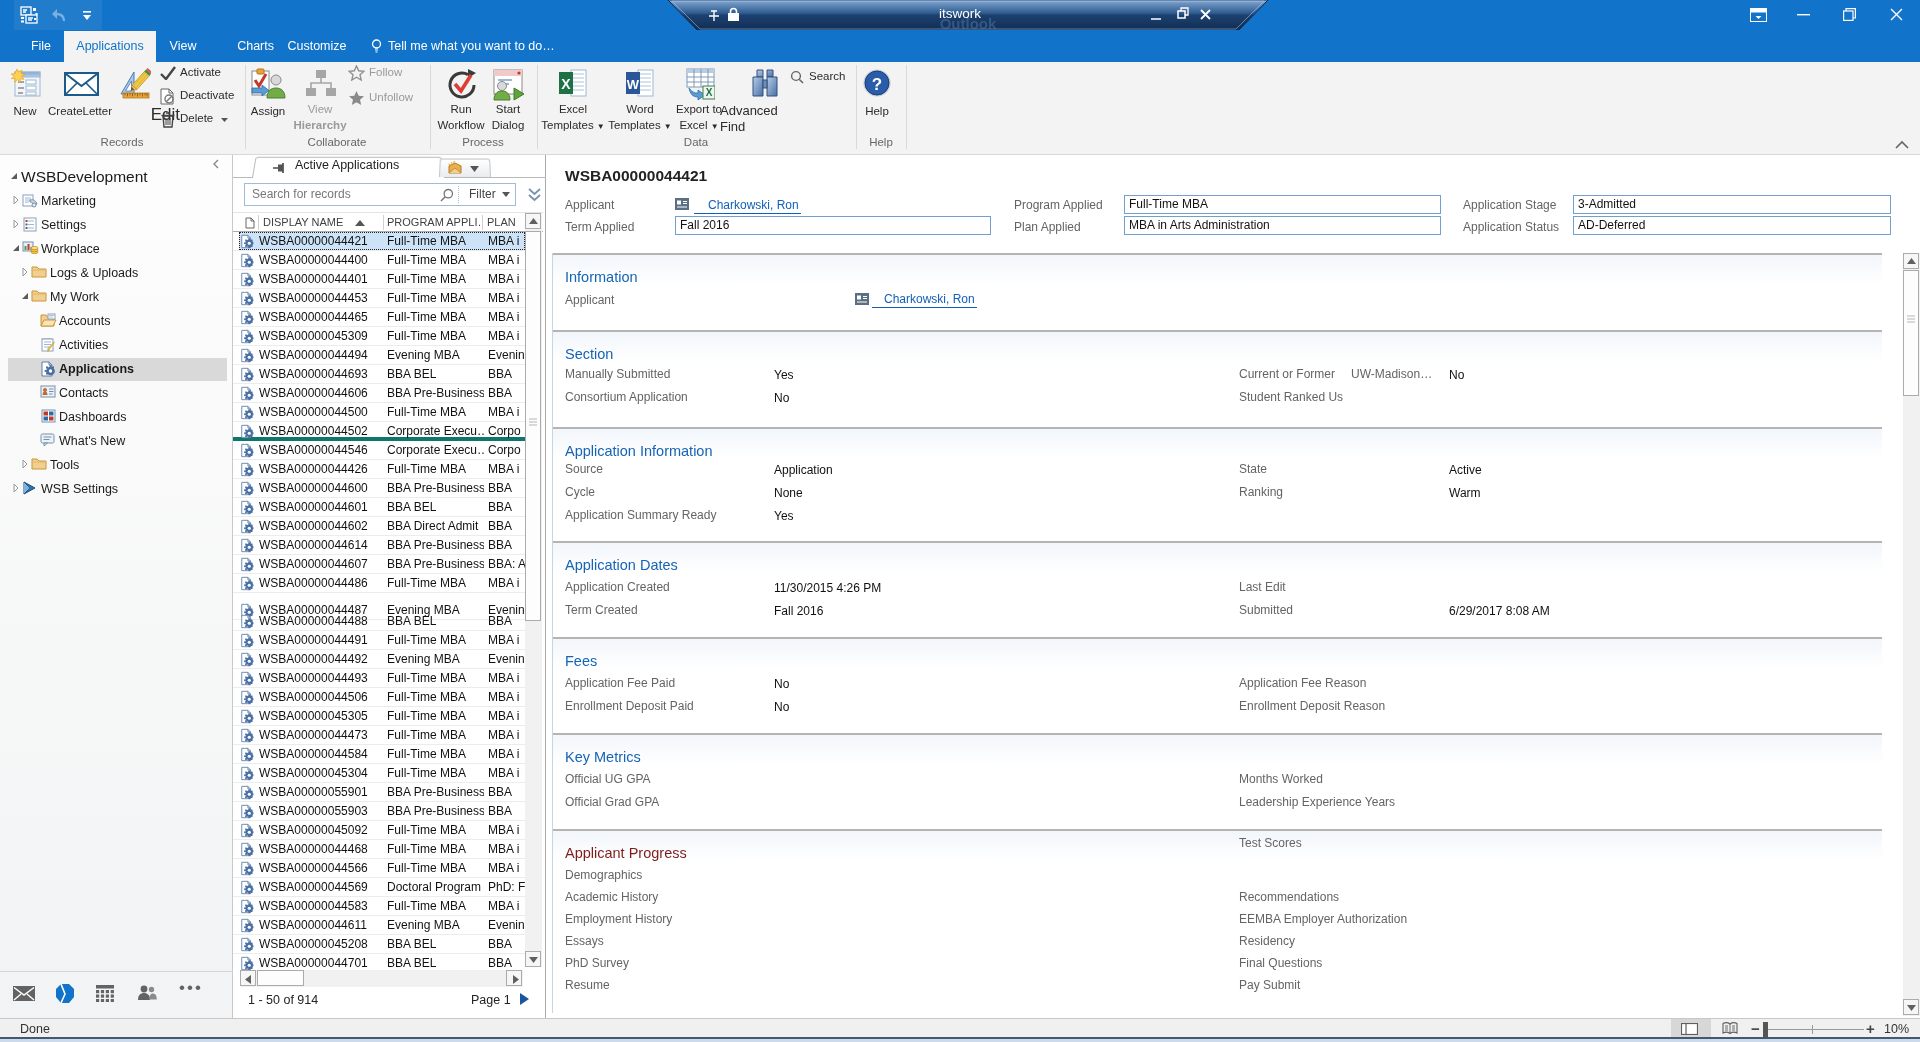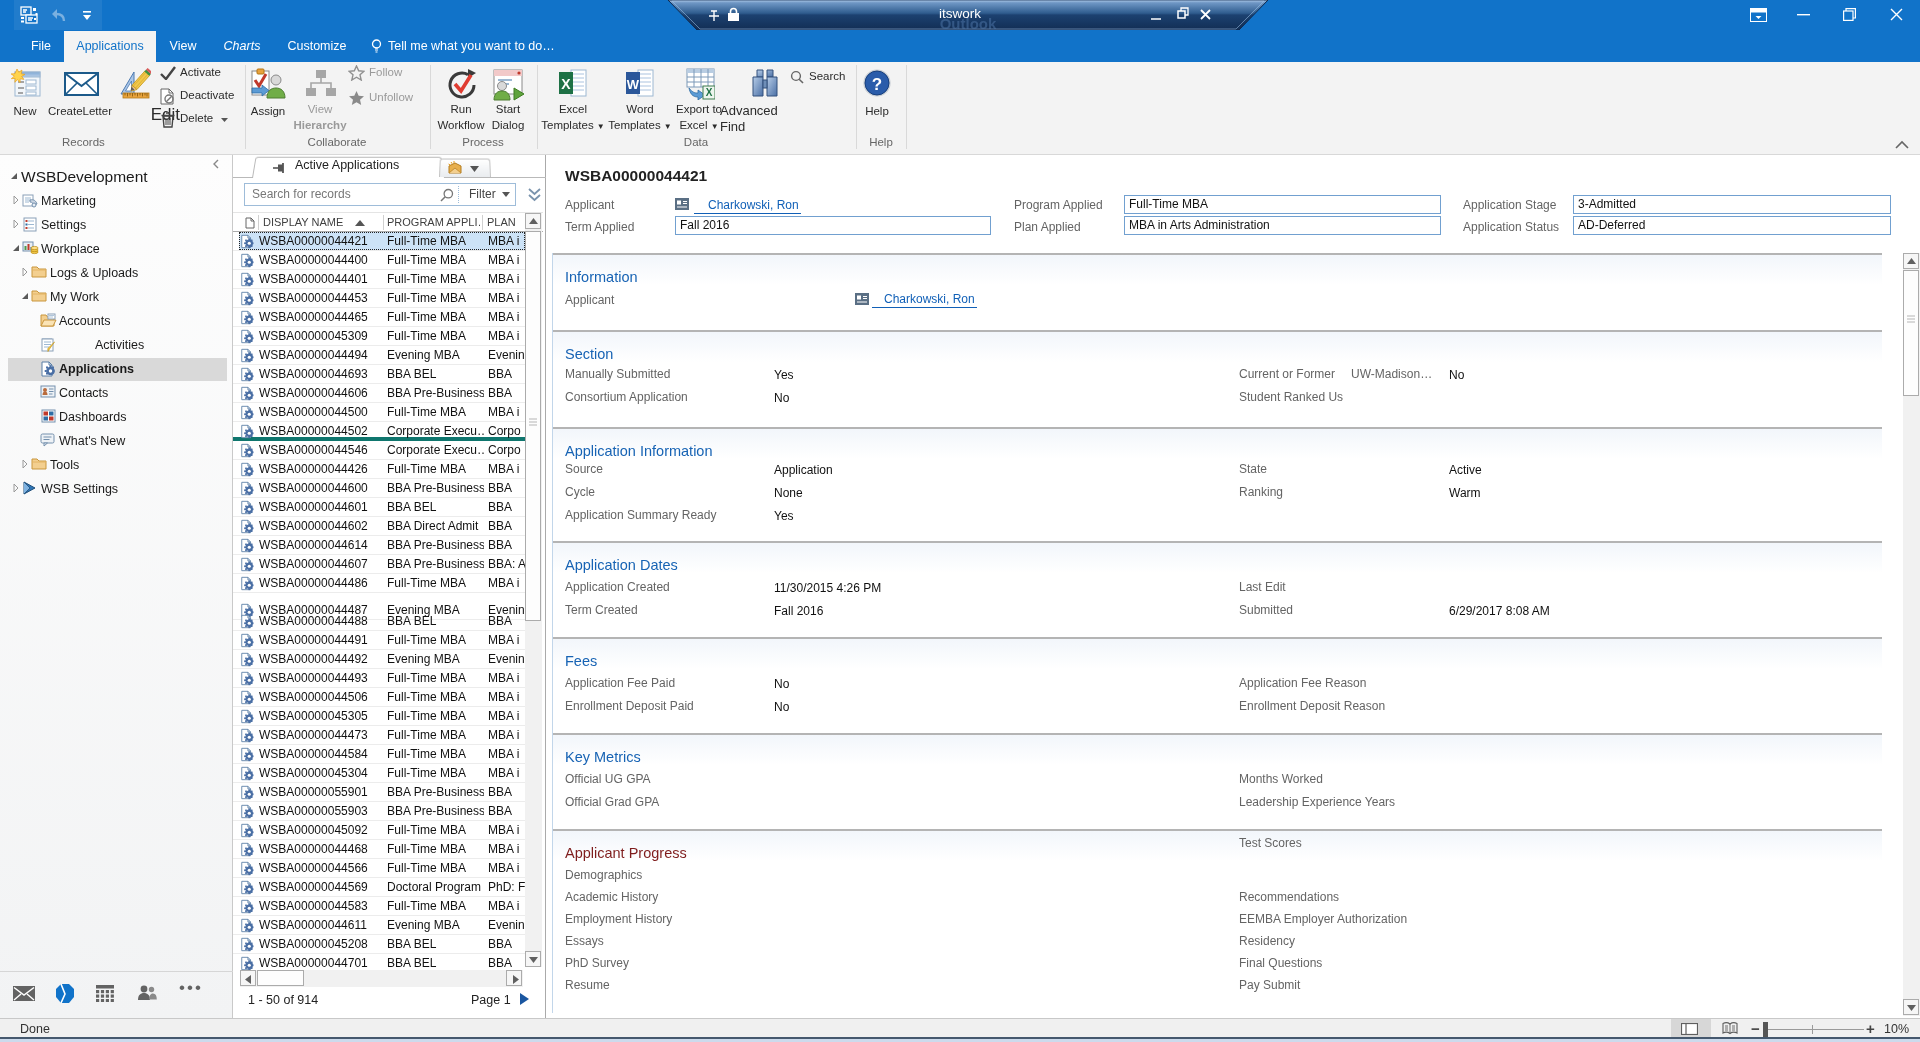--- a/index.html
+++ b/index.html
@@ -79,35 +79,35 @@
  <path d="M3 3 V0.6 H12.4 V10 H10" fill="none" stroke="#fff" stroke-width="1.2"></path>
 </svg>
 <svg class="ab" style="left:1890px;top:8px" width="13" height="13" viewBox="0 0 13 13">
  <path d="M1 1 L12 12 M12 1 L1 12" stroke="#fff" stroke-width="1.4"></path>
 </svg>
 </g></div>
 <div class="ab" style="left:0;top:30px;width:1920px;height:32px;background:#1173c9;color:#fff;font-size:12.5px;">
  <div class="ab" style="left:18px;top:0;width:46px;height:32px;line-height:32px;text-align:center;">File</div>
  <div class="ab" style="left:64px;top:1px;width:92px;height:31px;line-height:31px;text-align:center;background:#f3f3f3;color:#1173c9;">Applications</div>
  <div class="ab" style="left:156px;top:0;width:54px;height:32px;line-height:32px;text-align:center;">View</div>
- <div class="ab" style="left:210px;top:0;width:64px;height:32px;line-height:32px;text-align:center;font-style:italic;">Charts</div>
+ <div class="ab" style="left:210px;top:0;width:64px;height:32px;line-height:32px;text-align:right;">Charts</div>
  <div class="ab" style="left:274px;top:0;width:86px;height:32px;line-height:32px;text-align:center;">Customize</div>
  <svg class="ab" style="left:371px;top:9px" width="11" height="15" viewBox="0 0 11 15">
   <circle cx="5.5" cy="5" r="4" fill="none" stroke="#fff" stroke-width="1.3"></circle>
   <path d="M4 9 h3 M4 11 h3 M4.5 13 h2" stroke="#fff" stroke-width="1.2"></path>
  </svg>
  <div class="ab" style="left:388px;top:0;height:32px;line-height:32px;">Tell me what you want to do…</div>
 </div>
 <div class="ab" style="left:0;top:62px;width:1920px;height:93px;background:#f3f3f3;border-bottom:1px solid #d8d8d8;font-size:11.5px;color:#2b2b2b;">
 <div class="ab" style="left:245px;top:3px;width:1px;height:84px;background:#d9d9d9;"></div>
 <div class="ab" style="left:430px;top:3px;width:1px;height:84px;background:#d9d9d9;"></div>
 <div class="ab" style="left:537px;top:3px;width:1px;height:84px;background:#d9d9d9;"></div>
 <div class="ab" style="left:856px;top:3px;width:1px;height:84px;background:#d9d9d9;"></div>
 <div class="ab" style="left:906px;top:3px;width:1px;height:84px;background:#d9d9d9;"></div>
-<div class="ab" style="left:62px;top:74px;width:120px;text-align:left;color:#666;">Records</div>
+<div class="ab" style="left:62px;top:74px;width:120px;text-align:center;color:#666;">Records</div>
 <div class="ab" style="left:277px;top:74px;width:120px;text-align:center;color:#666;">Collaborate</div>
 <div class="ab" style="left:423px;top:74px;width:120px;text-align:center;color:#666;">Process</div>
 <div class="ab" style="left:636px;top:74px;width:120px;text-align:center;color:#666;">Data</div>
 <div class="ab" style="left:821px;top:74px;width:120px;text-align:center;color:#666;">Help</div>
 </div>
 <div class="ab" style="left:-20px;top:64px;width:90px;height:88px;font-size:11.5px;color:#2b2b2b;text-align:center;">
     <div style="position:absolute;left:29px;top:4px;width:32px;height:32px;">
       <svg width="32" height="32" viewBox="0 0 32 32">
 <defs>
           <linearGradient id="nwt" x1="0" y1="0" x2="0" y2="1">
@@ -406,21 +406,21 @@
     </div>
     <div class="ab" style="left:59px;top:154px;height:24px;line-height:24px;font-weight:normal;font-size:12.5px;white-space:nowrap;">Accounts</div>
 <div class="ab" style="left:41px;top:182px;">
       <svg width="15" height="15" viewBox="0 0 15 15">
 <rect x="1" y="2" width="11" height="12" fill="#fff" stroke="#8aa0b8"></rect>
 <path d="M2 2 v-1 M4 2 v-1 M6 2 v-1 M8 2 v-1 M10 2 v-1" stroke="#8aa0b8" stroke-width="1"></path>
 <path d="M3 5 h7 M3 7.5 h7 M3 10 h5" stroke="#9db8d2" stroke-width="1"></path>
 <path d="M13.5 5 l-5 7 -1.5 2.5 -0.2 -3z" fill="#f2c94c" stroke="#c79a1e" stroke-width="0.7"></path>
 </svg>
     </div>
-    <div class="ab" style="left:59px;top:178px;height:24px;line-height:24px;font-weight:normal;font-size:12.5px;white-space:nowrap;margin-left:36px;">Activities</div>
+    <div class="ab" style="left:59px;top:178px;height:24px;line-height:24px;font-weight:normal;font-size:12.5px;white-space:nowrap;">Activities</div>
 <div class="ab" style="left:40px;top:206px;">
       <svg width="17" height="16" viewBox="0 0 17 16">
 <path d="M2 1 h7 l3 3 v11 h-10z" fill="#fff" stroke="#5b7fa6"></path>
 <path d="M9 1 v3 h3" fill="none" stroke="#5b7fa6"></path>
 <g>
           <circle cx="10.5" cy="10" r="4.3" fill="#4a6fa5"></circle>
 <g fill="#4a6fa5">
 <rect x="9.5" y="4.2" width="2" height="2"></rect>
             <rect x="9.5" y="13.8" width="2" height="2" transform="translate(0,-2)"></rect>
 <rect x="4.7" y="9" width="2" height="2"></rect>

